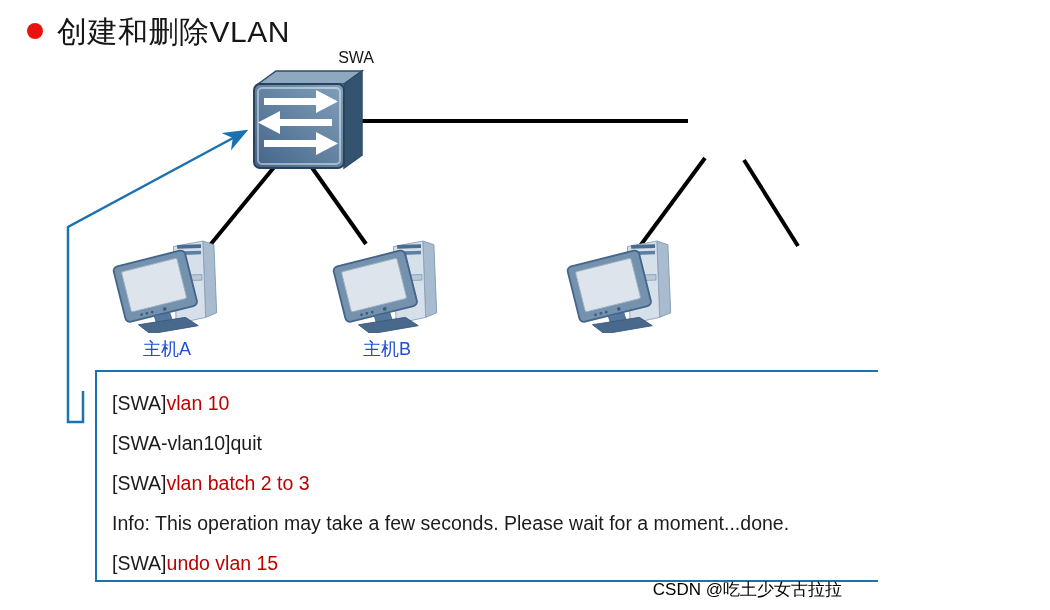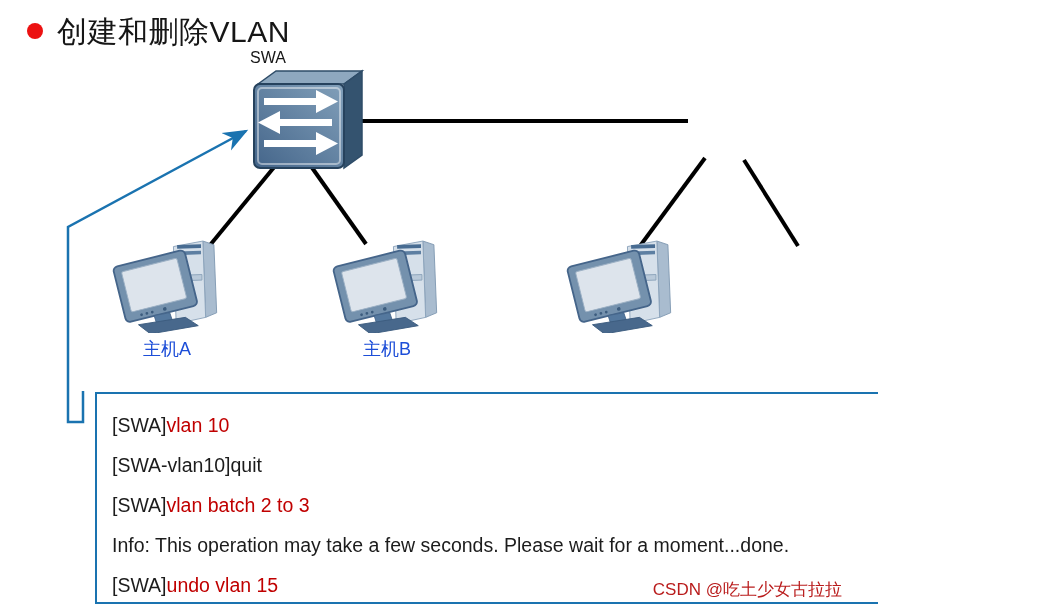--- a/index.html
+++ b/index.html
@@ -4,31 +4,31 @@
 <style>
   html,body{margin:0;padding:0;background:#fff;}
   .stage{position:relative;width:878px;height:610px;background:#ffffff;overflow:hidden;
          font-family:"Liberation Sans","DejaVu Sans",sans-serif;}
   
   .bullet{position:absolute;left:27px;top:23px;width:16px;height:16px;border-radius:50%;background:#ec1111;}
   .page-title{position:absolute;left:57px;top:12px;font-size:30px;color:#161616;letter-spacing:.5px;}
   
   svg.links{position:absolute;left:0;top:0;width:1050px;height:610px;}
   
-  .switch-node{position:absolute;width:124px;text-align:left;}
+  .switch-node{position:absolute;width:124px;text-align:right;}
   .switch-node .lbl{font-size:16px;color:#161616;height:20px;line-height:20px;}
   .host-node{position:absolute;width:118px;text-align:center;}
   .host-node .lbl{font-size:18px;color:#1d4ed8;margin-top:0;}
   
-  .cmdbox{position:absolute;left:95px;top:392px;width:913px;height:212px;border:2.5px solid #1a73b0;
+  .cmdbox{position:absolute;left:95px;top:370px;width:913px;height:212px;border:2.5px solid #1a73b0;
           background:#fff;box-sizing:border-box;padding:11px 0 0 15px;}
   .cmdline{font-size:19.5px;line-height:40px;color:#1c1c1c;white-space:pre;}
   .cmdline .red{color:#c00000;}
   
-  .watermark{position:absolute;top:578px;right:36px;font-size:17px;color:#b91c1c;}
+  .watermark{position:absolute;top:578px;right:36px;font-size:17px;color:#000000;}
 </style>
 </head>
 <body>
 
 <div class="stage">
 
   <svg width="0" height="0" style="position:absolute" aria-hidden="true">
     <defs>
       <linearGradient id="swface" x1="0" y1="1" x2="1" y2="0">
         <stop offset="0" stop-color="#44658a"></stop>

